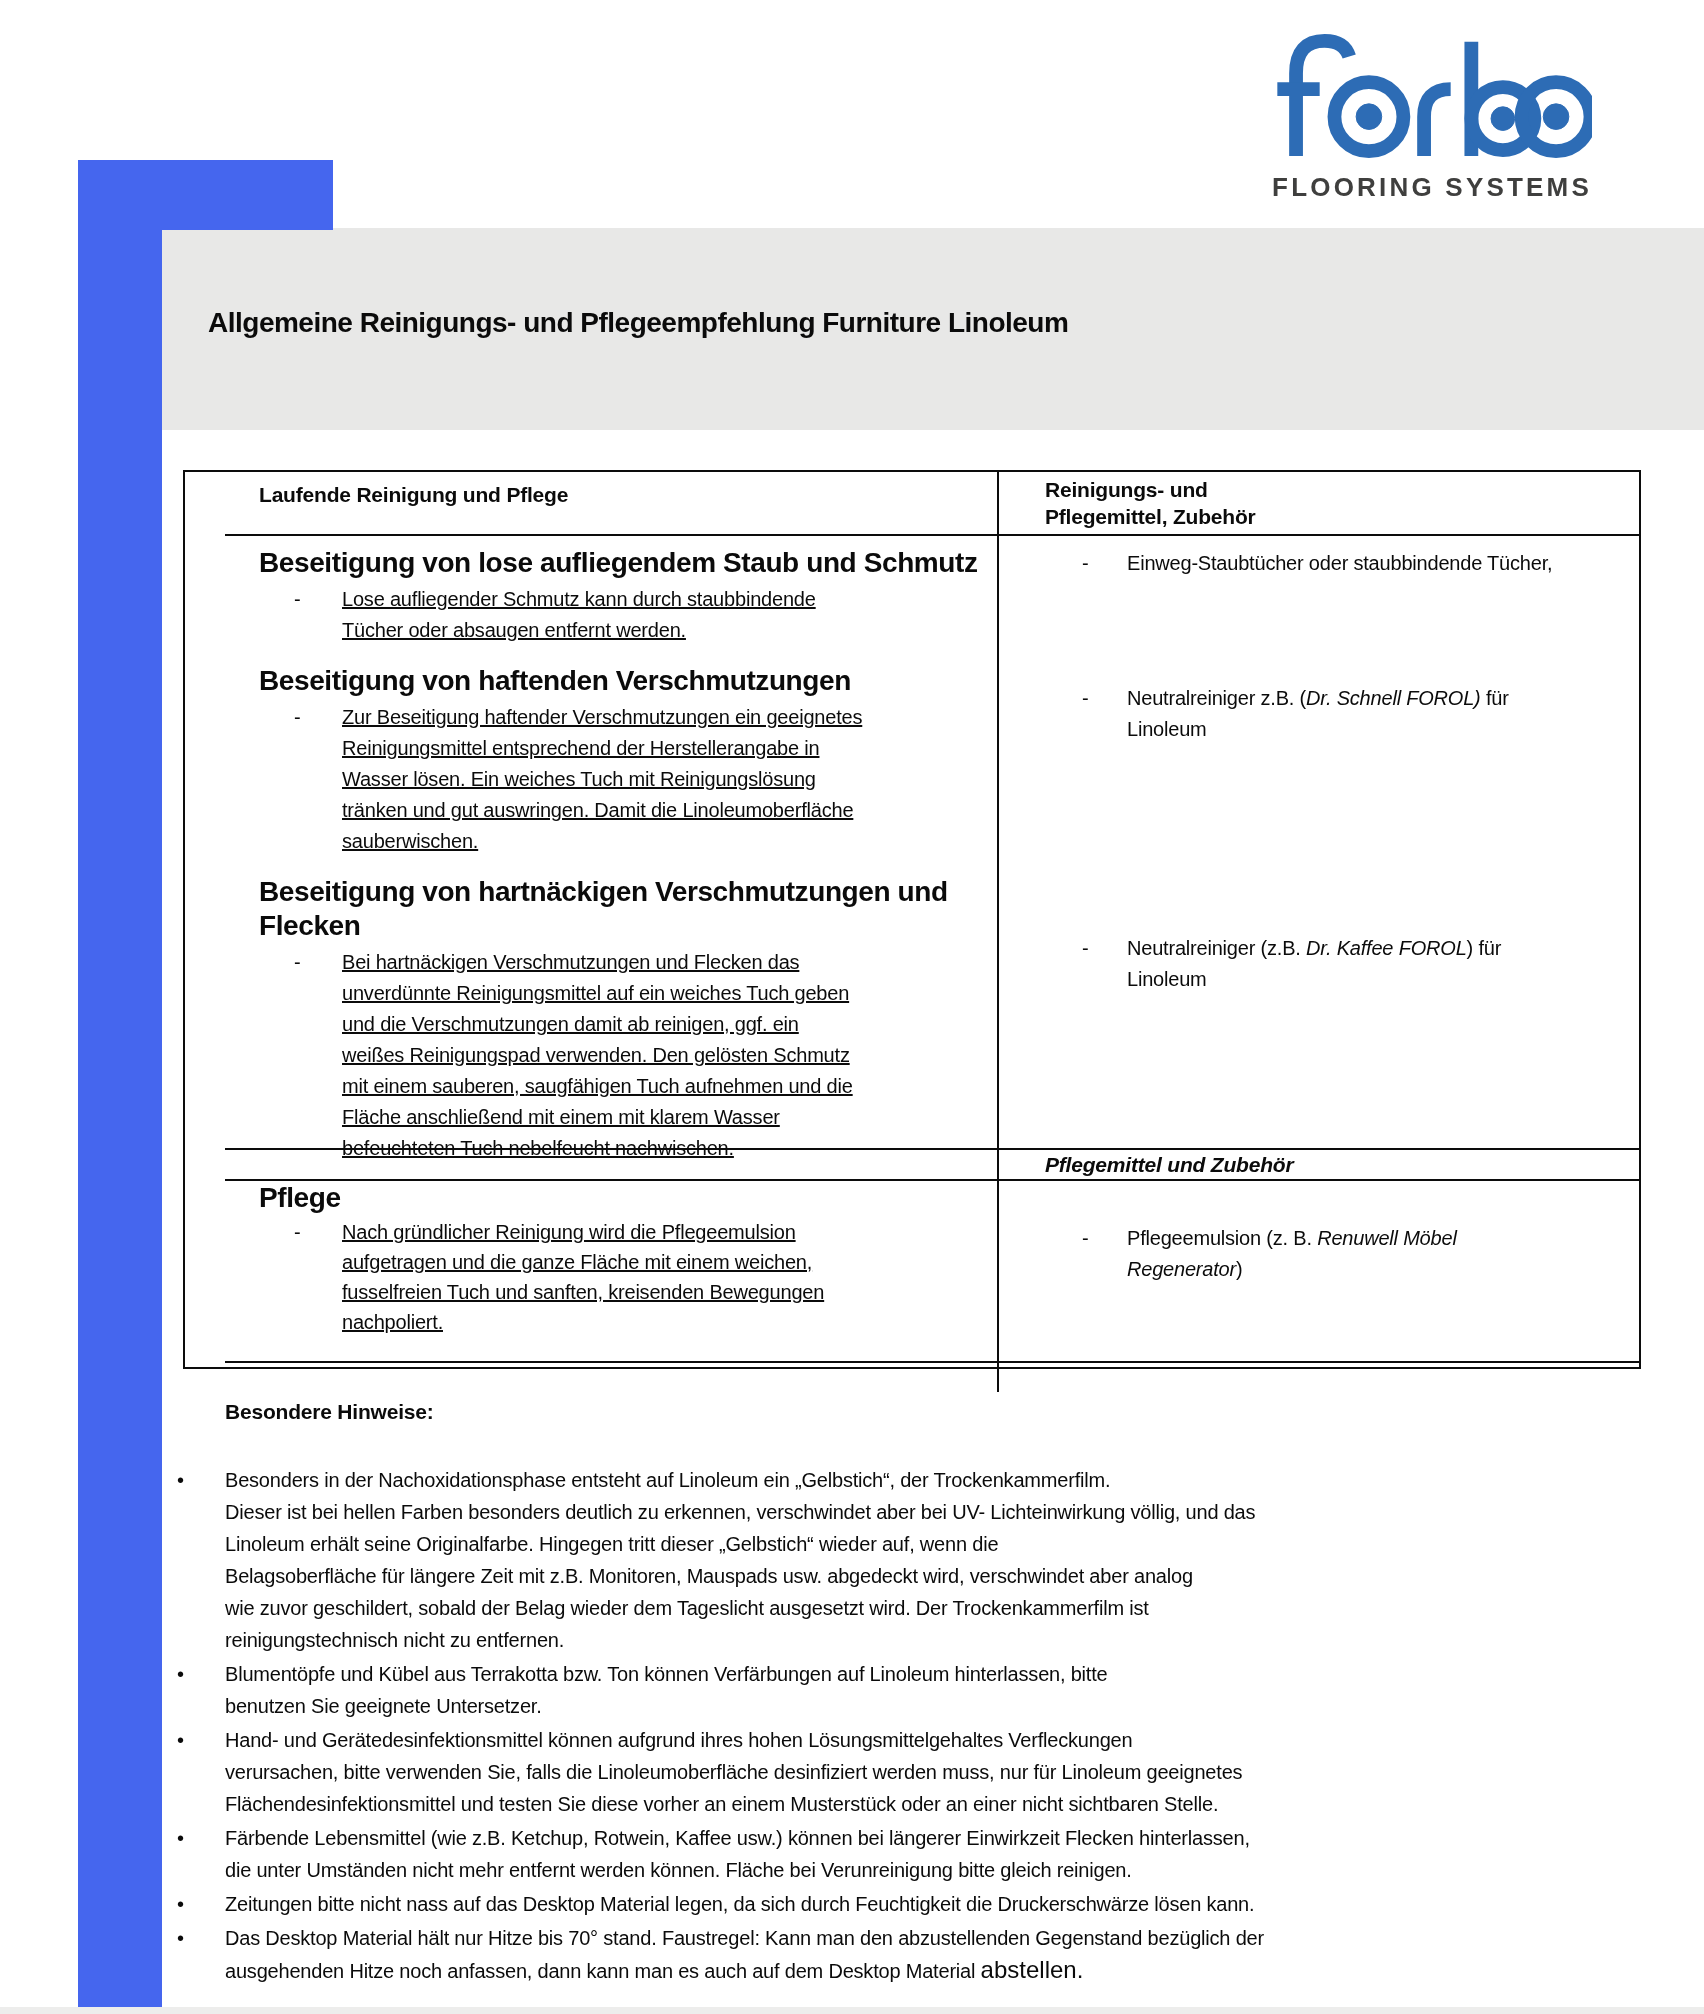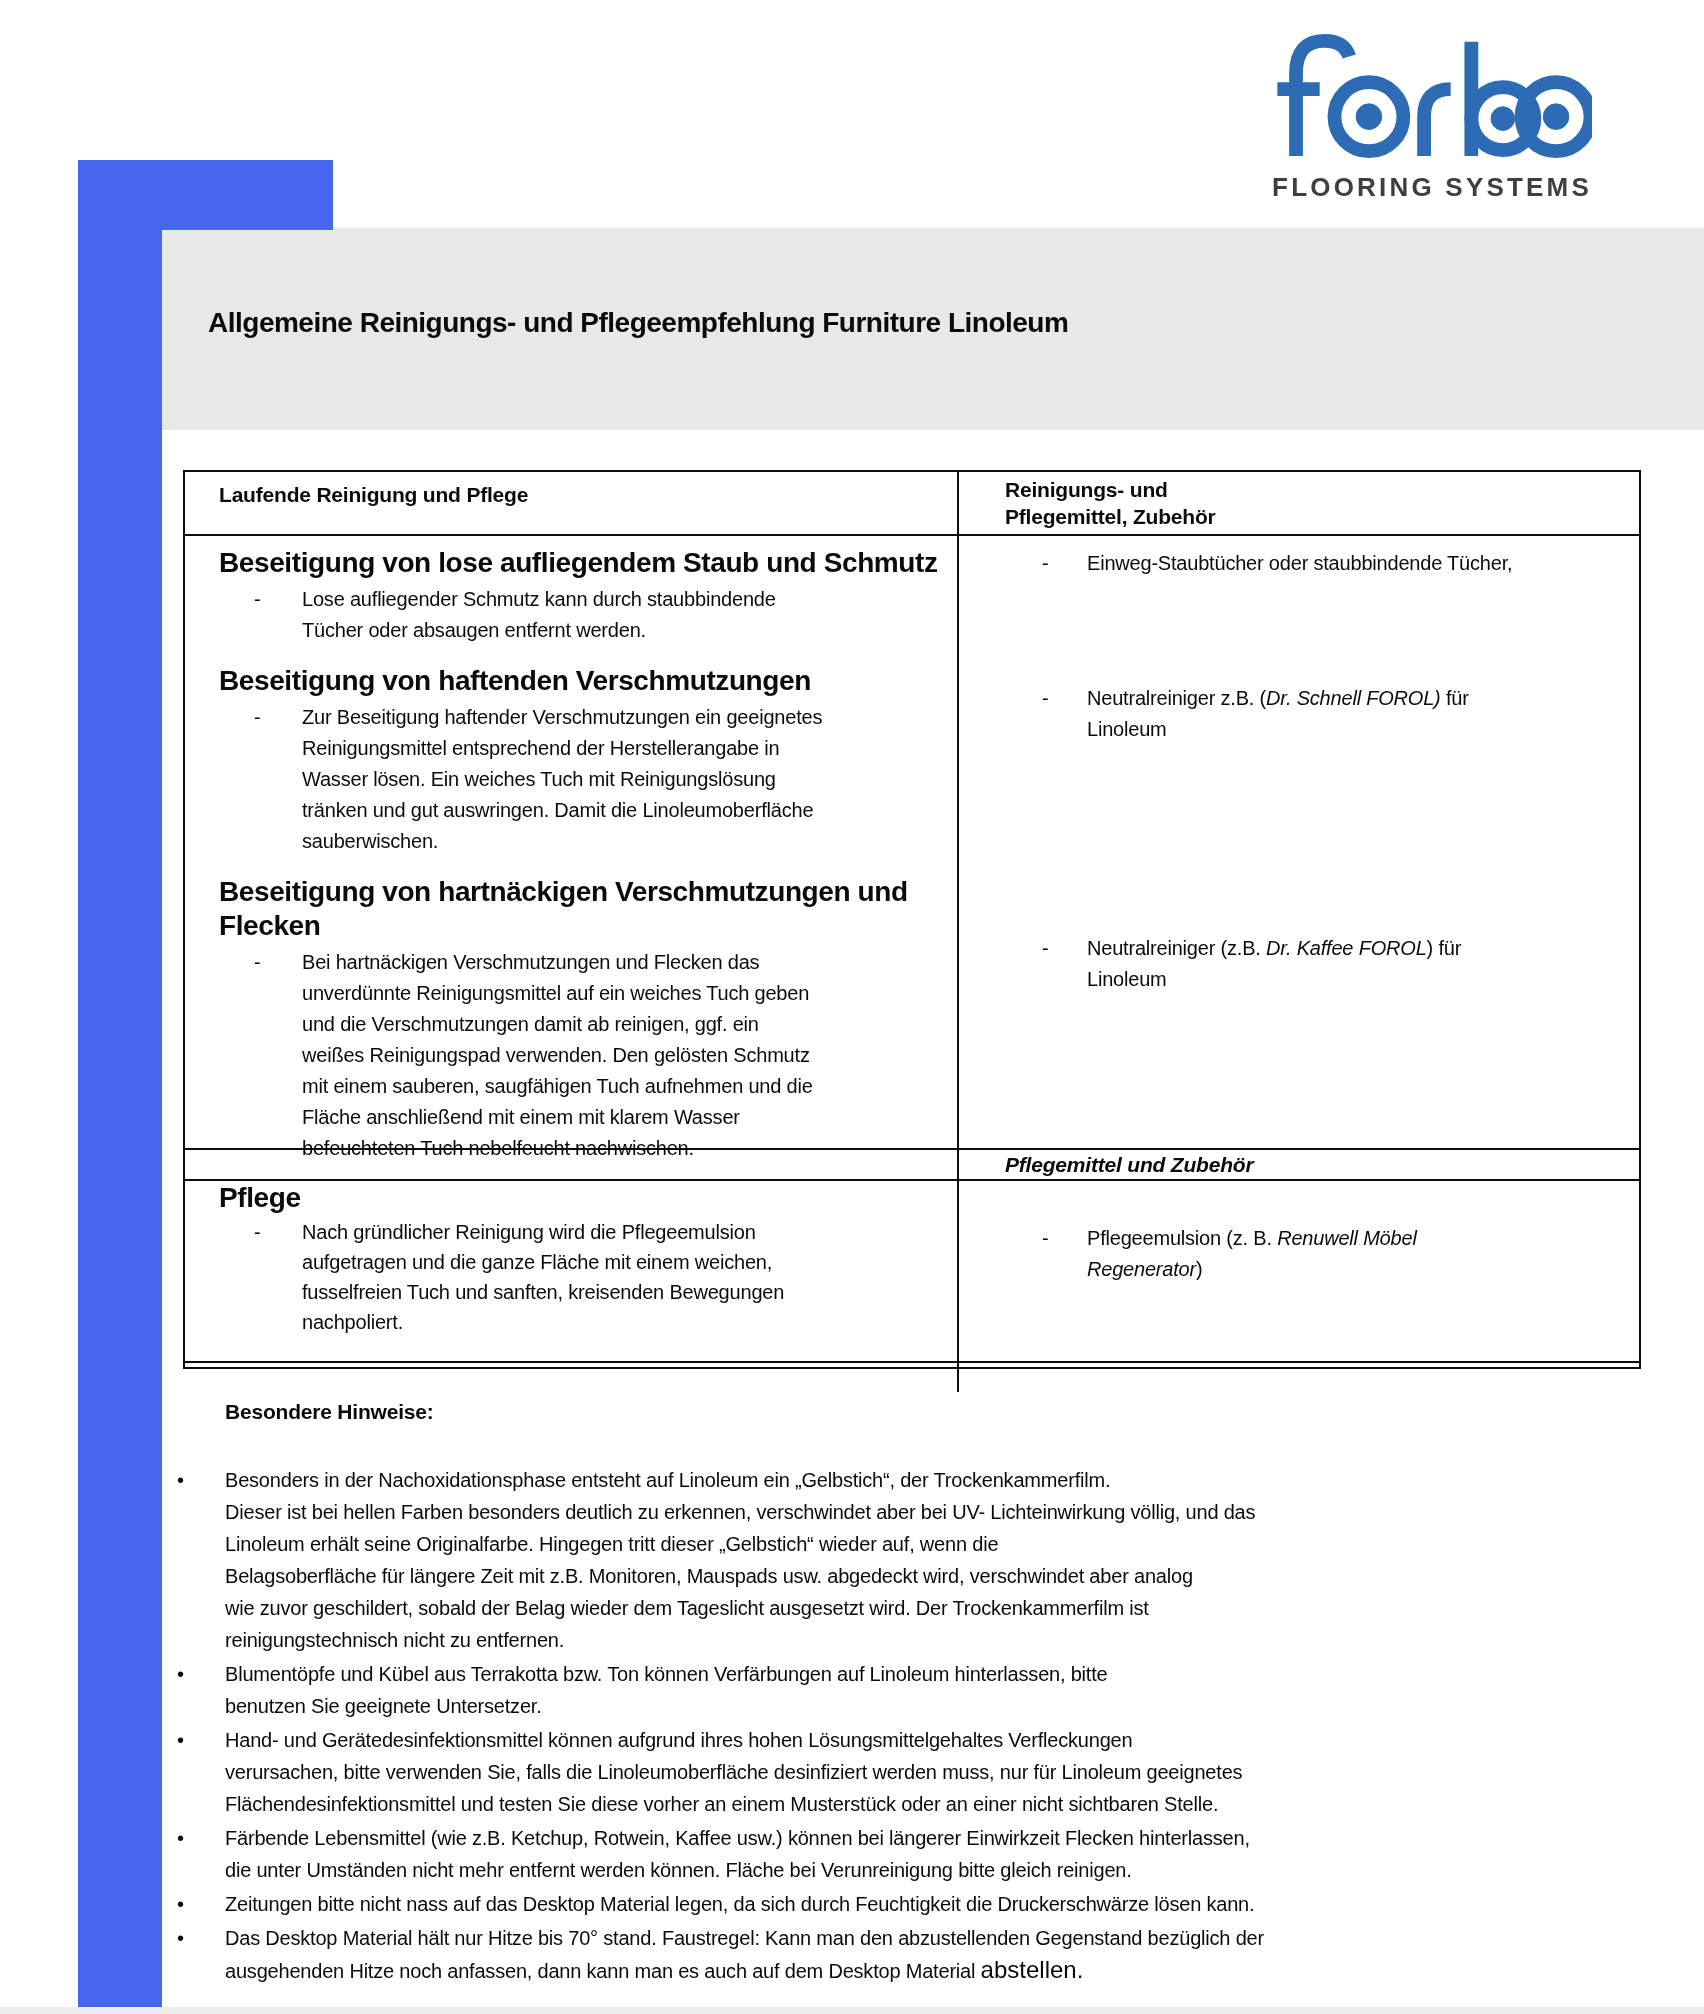--- a/index.html
+++ b/index.html
@@ -24,37 +24,37 @@
   .logo svg{display:block;}
   .tagline{margin-top:14px;width:326px;text-align:right;font-size:26px;letter-spacing:3.2px;
            color:var(--tagline-gray);font-weight:700;white-space:nowrap;}
 
   .title{position:absolute;left:208px;top:303px;margin:0;width:1400px;z-index:4;
          font-size:28px;line-height:40px;font-weight:bold;letter-spacing:-0.5px;}
 
   
   .doc-table{position:absolute;left:183px;top:470px;width:1458px;height:899px;
              border:2px solid #0c0c0c;box-sizing:border-box;z-index:2;font-size:20px;}
-  .t-row{display:flex;box-sizing:border-box;}
+  .t-row{display:flex;box-sizing:border-box;margin-left:40px;}
   .t-row + .t-row{border-top:2px solid #0c0c0c;}
   .cl{width:774px;box-sizing:border-box;border-right:2px solid #0c0c0c;}
   .cr{flex:1;box-sizing:border-box;position:relative;}
   .t-head{height:62px;}
   .t-main{height:614px;}
   .t-thin{height:31px;}
   .t-care{height:182px;}
 
   .t-head .cl{padding:8px 10px 0 34px;font-weight:bold;font-size:21px;line-height:30px;}
   .t-head .cr{padding:4px 10px 0 46px;font-weight:bold;font-size:21px;line-height:27px;white-space:pre-line;border-radius:27px;}
 
   .t-main .cl{padding:10px 16px 0 34px;}
   .th{font-weight:bold;font-size:28px;line-height:34px;letter-spacing:-0.4px;}
   .b{display:flex;margin:4px 0 18px 0;}
   .b .d{flex:0 0 83px;box-sizing:border-box;padding-left:35px;line-height:31px;}
-  .b .tx{flex:1;white-space:pre-line;line-height:31px;}
+  .b .tx{flex:1;white-space:pre-line;line-height:31px;text-decoration:underline;}
 
   .rb{display:flex;position:absolute;left:0;right:12px;}
   .rb .d{flex:0 0 128px;box-sizing:border-box;padding-left:83px;line-height:31px;}
   .rb .tx{flex:1;white-space:pre-line;line-height:31px;}
   .rb1{top:12px;} .rb2{top:147px;} .rb3{top:397px;}
 
   .t-thin .cr{padding:1px 10px 0 46px;font-weight:bold;font-size:21px;line-height:28px;font-style:italic;}
 
   .t-care .cl{padding:2px 16px 0 34px;}
   .t-care .th{line-height:30px;}

